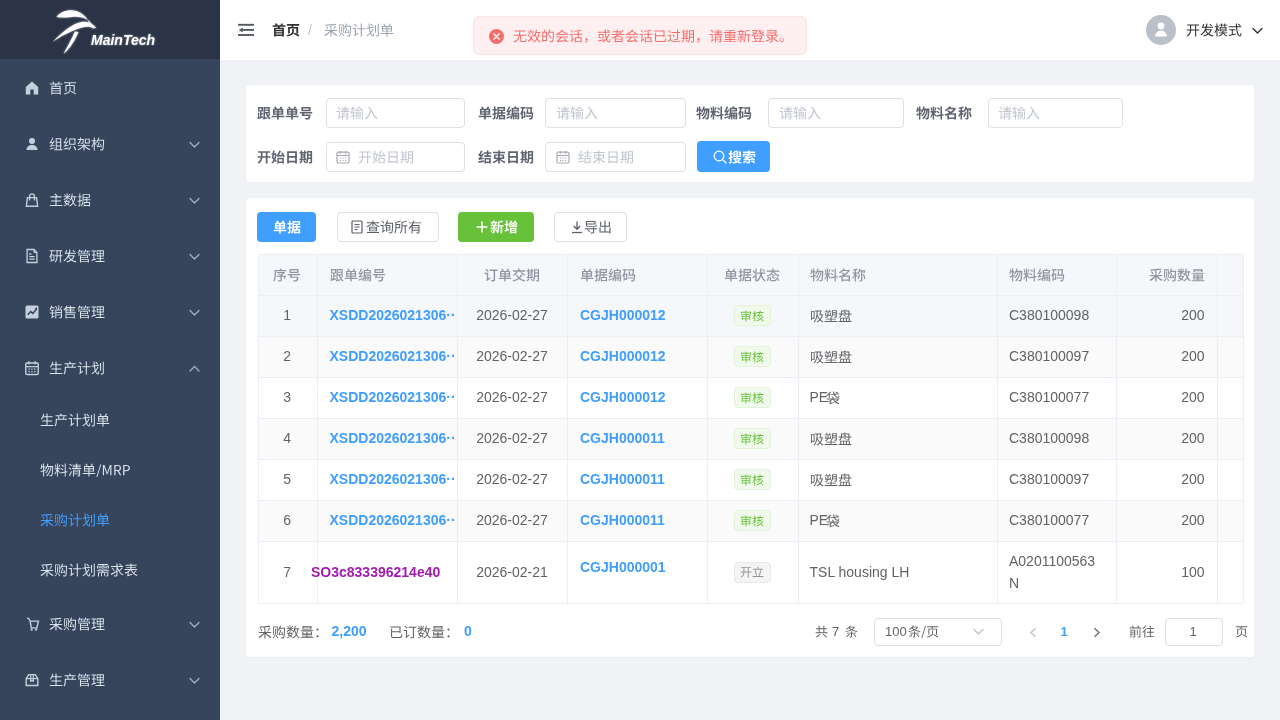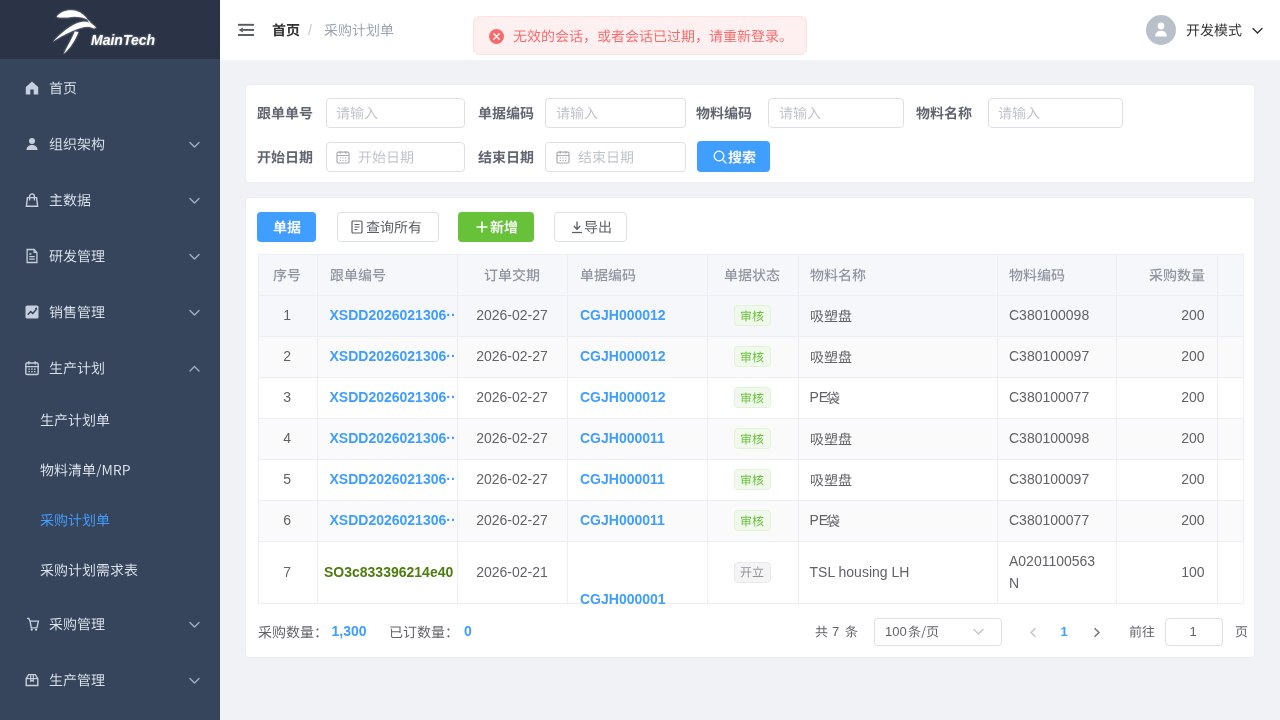--- a/index.html
+++ b/index.html
@@ -419,35 +419,35 @@
 <svg style="position:absolute;left:740.2px;top:514.5px;fill:#67c23a" width="24.0" height="12" viewBox="0 -880 2000 1000">
     <use href="#g37"></use>
   </svg>
 <div style="position:absolute;left:809.5px;top:510.0px;font:normal 14px 'Liberation Sans',sans-serif;color:#606266;line-height:21px;white-space:nowrap;letter-spacing:0;">PE</div>
 <svg style="position:absolute;left:825.5px;top:513.5px;fill:#606266" width="14.0" height="14" viewBox="0 -880 1000 1000">
     <use href="#g39"></use>
   </svg>
 <div style="position:absolute;left:1009.0px;top:510.0px;font:normal 14px 'Liberation Sans',sans-serif;color:#606266;line-height:21px;white-space:nowrap;letter-spacing:0;">C380100077</div>
 <div style="position:absolute;right:75.5px;top:510.0px;font:normal 14px 'Liberation Sans',sans-serif;color:#606266;line-height:21px;white-space:nowrap;letter-spacing:0;">200</div>
 <div style="position:absolute;left:287.2px;top:561.5px;font:normal 14px 'Liberation Sans',sans-serif;color:#606266;line-height:21px;white-space:nowrap;letter-spacing:0;transform:translateX(-50%);">7</div>
-<div style="position:absolute;left:324px;top:561.5px;font:bold 14px 'Liberation Sans',sans-serif;color:#4d7c0f;line-height:21px;white-space:nowrap;letter-spacing:0;">SO3c833396214e40</div>
+<div style="position:absolute;left:311px;top:561.5px;font:bold 14px 'Liberation Sans',sans-serif;color:#a21caf;line-height:21px;white-space:nowrap;letter-spacing:0;">SO3c833396214e40</div>
 <div style="position:absolute;left:512.0px;top:561.5px;font:normal 14px 'Liberation Sans',sans-serif;color:#606266;line-height:21px;white-space:nowrap;letter-spacing:0;transform:translateX(-50%);">2026-02-21</div>
-<div style="position:absolute;left:580.0px;top:589px;font:bold 14px 'Liberation Sans',sans-serif;color:#409eff;line-height:21px;white-space:nowrap;letter-spacing:0;">CGJH000001</div>
+<div style="position:absolute;left:580.0px;top:557px;font:bold 14px 'Liberation Sans',sans-serif;color:#409eff;line-height:21px;white-space:nowrap;letter-spacing:0;">CGJH000001</div>
 <div class="abs" style="left:733.8px;top:561.5px;width:37px;height:21px;background:#f4f4f5;border:1px solid #e9e9eb;border-radius:4px"></div>
 <svg style="position:absolute;left:740.2px;top:566.0px;fill:#909399" width="24.0" height="12" viewBox="0 -880 2000 1000">
     <use href="#g40"></use>
   </svg>
 <div style="position:absolute;left:809.5px;top:561.5px;font:normal 14px 'Liberation Sans',sans-serif;color:#606266;line-height:21px;white-space:nowrap;letter-spacing:0;">TSL housing LH</div>
 <div style="position:absolute;left:1009.0px;top:550.5px;font:normal 14px 'Liberation Sans',sans-serif;color:#606266;line-height:21px;white-space:nowrap;letter-spacing:0;">A0201100563</div>
 <div style="position:absolute;left:1009.0px;top:572.5px;font:normal 14px 'Liberation Sans',sans-serif;color:#606266;line-height:21px;white-space:nowrap;letter-spacing:0;">N</div>
 <div style="position:absolute;right:75.5px;top:561.5px;font:normal 14px 'Liberation Sans',sans-serif;color:#606266;line-height:21px;white-space:nowrap;letter-spacing:0;">100</div>
 <svg style="position:absolute;left:257.5px;top:624.5px;fill:#606266" width="70.0" height="14" viewBox="0 -880 5000 1000">
     <use href="#g41"></use>
   </svg>
-<div style="position:absolute;left:331.5px;top:621.0px;font:bold 14px 'Liberation Sans',sans-serif;color:#409eff;line-height:21px;white-space:nowrap;letter-spacing:0;">1,300</div>
+<div style="position:absolute;left:331.5px;top:621.0px;font:bold 14px 'Liberation Sans',sans-serif;color:#409eff;line-height:21px;white-space:nowrap;letter-spacing:0;">2,200</div>
 <svg style="position:absolute;left:389.0px;top:624.5px;fill:#606266" width="70.0" height="14" viewBox="0 -880 5000 1000">
     <use href="#g42"></use>
   </svg>
 <div style="position:absolute;left:464.0px;top:621.0px;font:bold 14px 'Liberation Sans',sans-serif;color:#409eff;line-height:21px;white-space:nowrap;letter-spacing:0;">0</div>
 <svg style="position:absolute;left:814.5px;top:625.0px;fill:#606266" width="13.0" height="13" viewBox="0 -880 1000 1000">
     <use href="#g43"></use>
   </svg>
 <div style="position:absolute;left:832.0px;top:621.8px;font:normal 13px 'Liberation Sans',sans-serif;color:#606266;line-height:19px;white-space:nowrap;letter-spacing:0;">7</div>
 <svg style="position:absolute;left:845.0px;top:625.0px;fill:#606266" width="13.0" height="13" viewBox="0 -880 1000 1000">
     <use href="#g44"></use>

